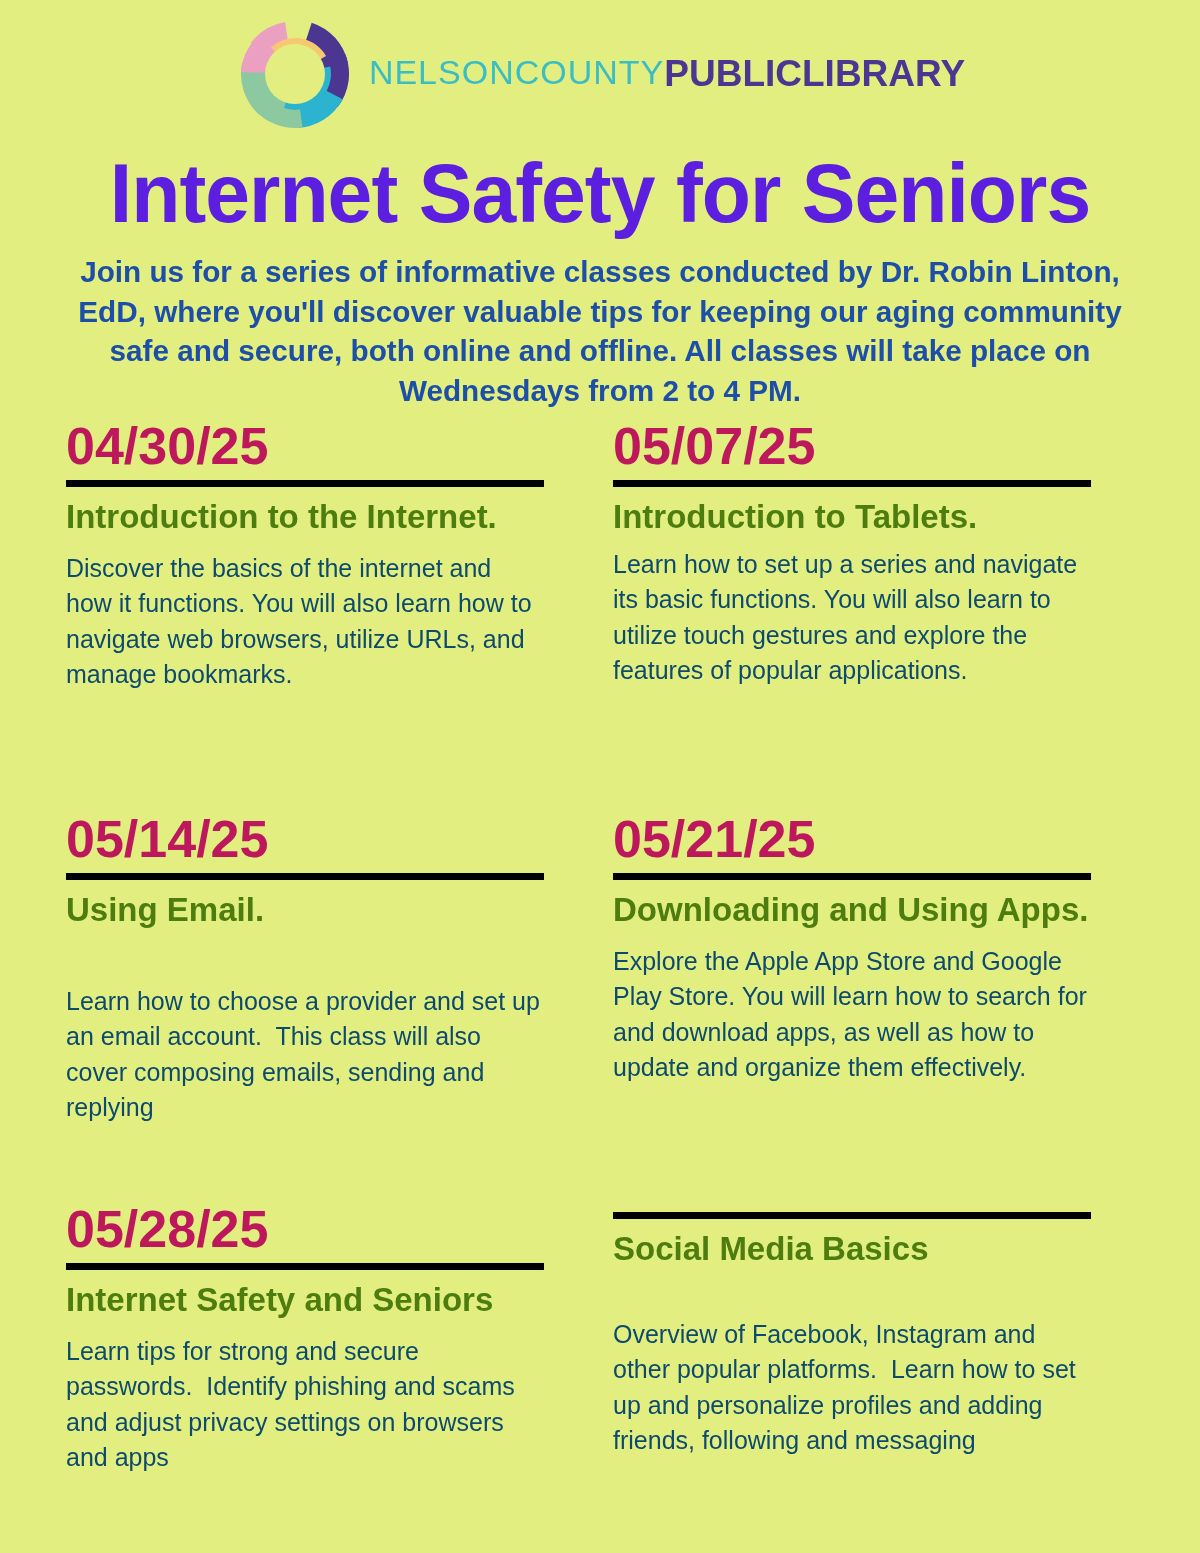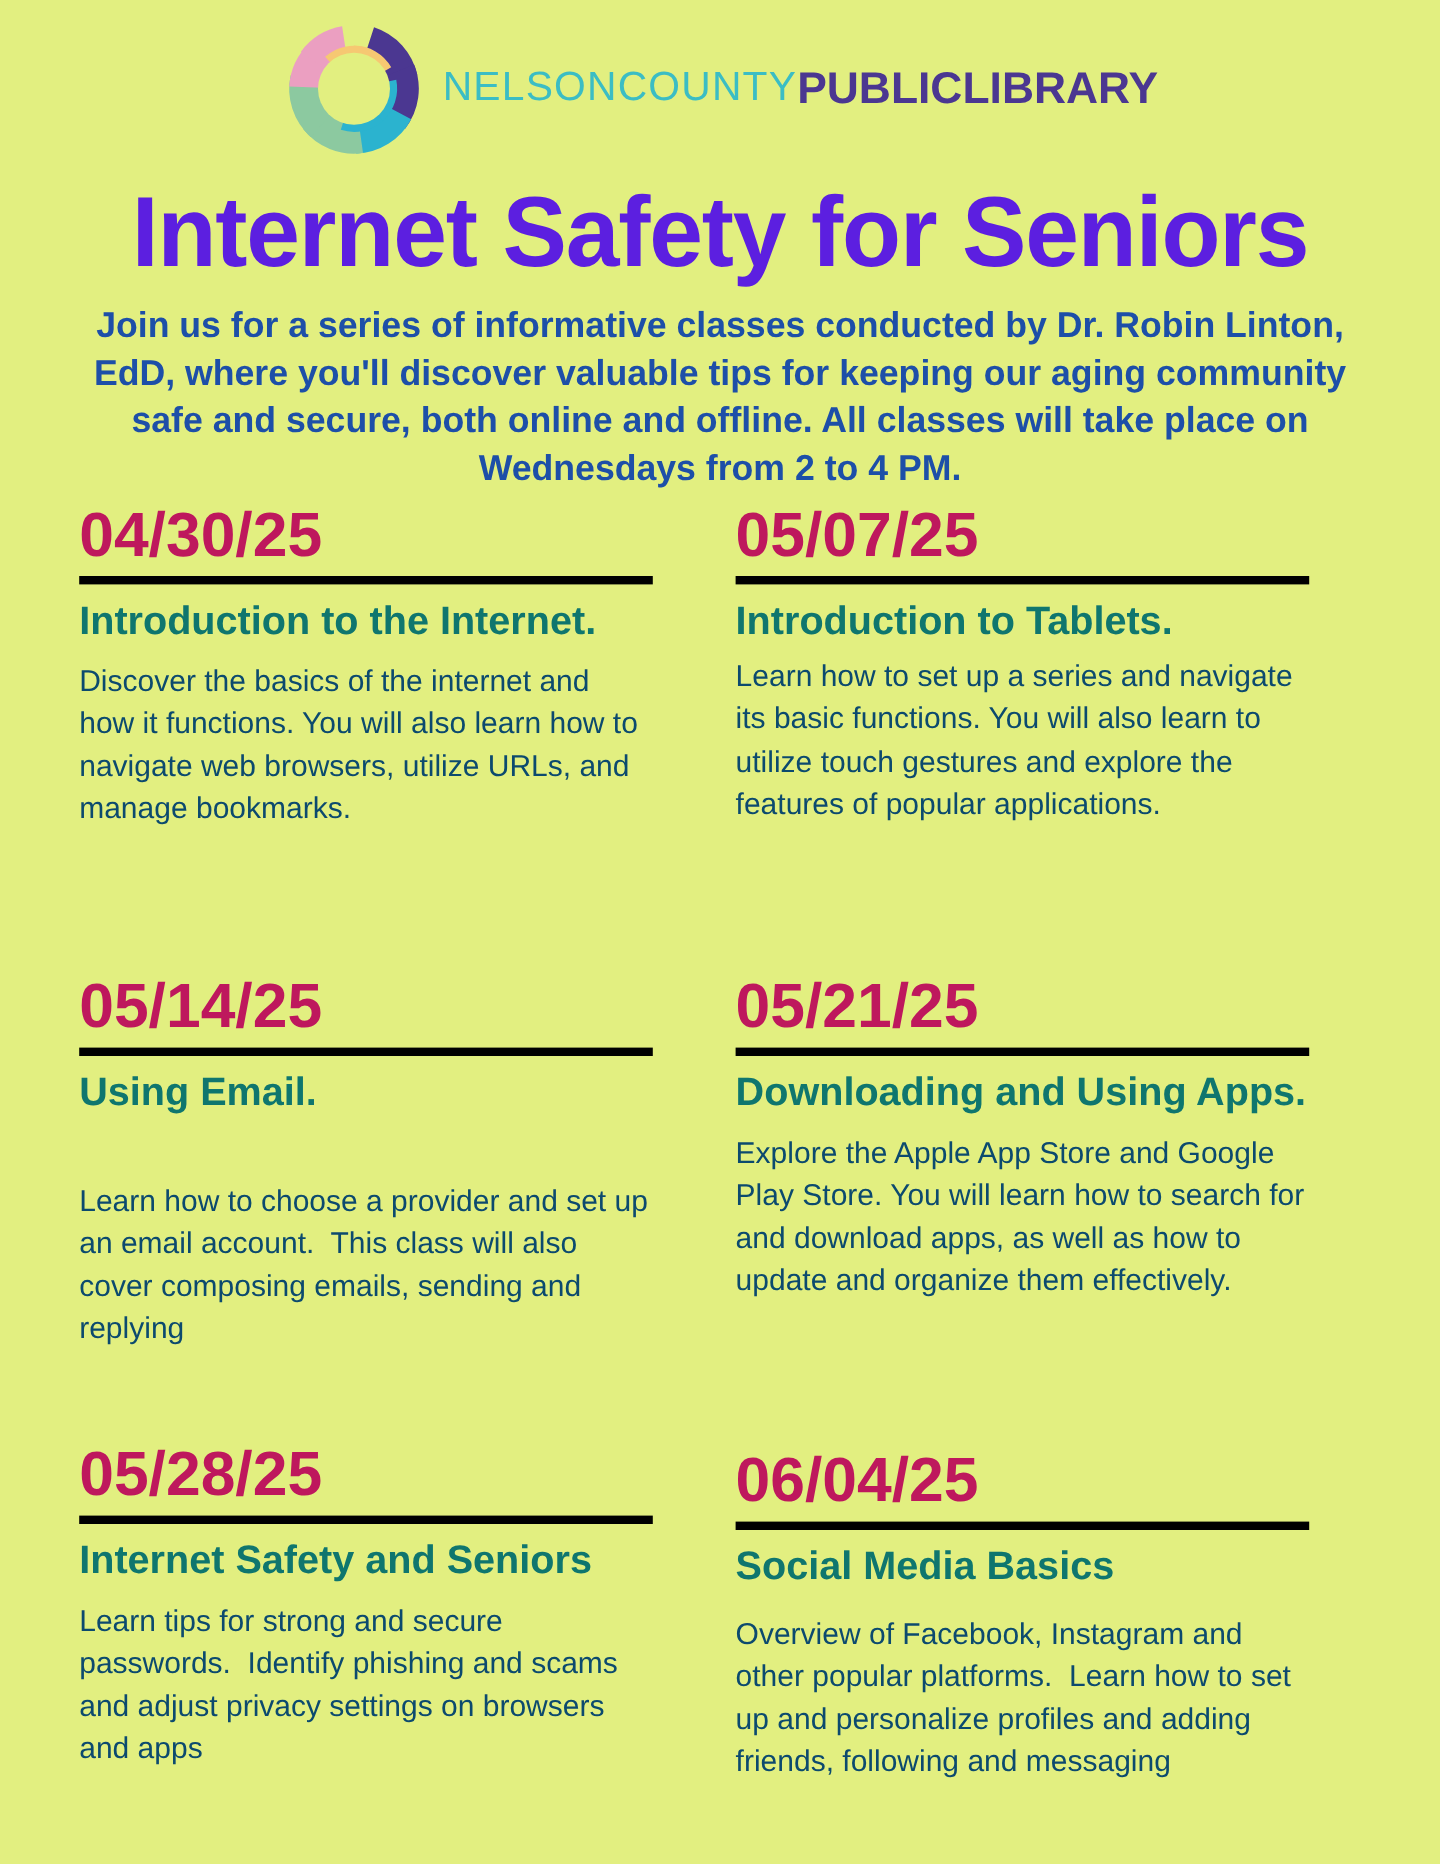--- a/index.html
+++ b/index.html
@@ -51,21 +51,21 @@
   .col-right { left:613px; width:478px; }
 
   .s-date {
     font-size:52px; font-weight:bold; color:#be185d;
     letter-spacing:0px; line-height:1.08;
     font-family:"Liberation Sans", sans-serif;
   }
   .s-rule { height:7px; background:#000; margin-top:6px; width:100%; }
   .s-title {
     margin-top:10px;
-    font-size:33px; font-weight:bold; color:#0f766e; line-height:1.2;
+    font-size:33px; font-weight:bold; color:#4d7c0f; line-height:1.2;
     font-family:"Liberation Sans", sans-serif;
   }
   .s-desc {
     font-size:25px; font-weight:400; color:#0c4a6e; line-height:1.42;
     font-family:"Liberation Sans", sans-serif;
     white-space:pre-wrap;
   }
 </style>
 </head>
 <body>
@@ -132,20 +132,19 @@
     </div>
 
     <div class="session col-left" style="top:783px;">
       <div class="s-date">05/28/25</div>
       <div class="s-rule"></div>
       <div class="s-title">Internet Safety and Seniors</div>
       <div class="s-desc" style="margin-top:14px;">Learn tips for strong and secure passwords.  Identify phishing and scams and adjust privacy settings on browsers and apps</div>
     </div>
 
     <div class="session col-right" style="top:788px;">
-      <div class="s-date">06/04/25</div>
       <div class="s-rule"></div>
       <div class="s-title">Social Media Basics</div>
-      <div class="s-desc" style="margin-top:20px;">Overview of Facebook, Instagram and other popular platforms.  Learn how to set up and personalize profiles and adding friends, following and messaging</div>
+      <div class="s-desc" style="margin-top:48px;">Overview of Facebook, Instagram and other popular platforms.  Learn how to set up and personalize profiles and adding friends, following and messaging</div>
     </div>
 
   </div>
 </div>
 
 </body></html>

